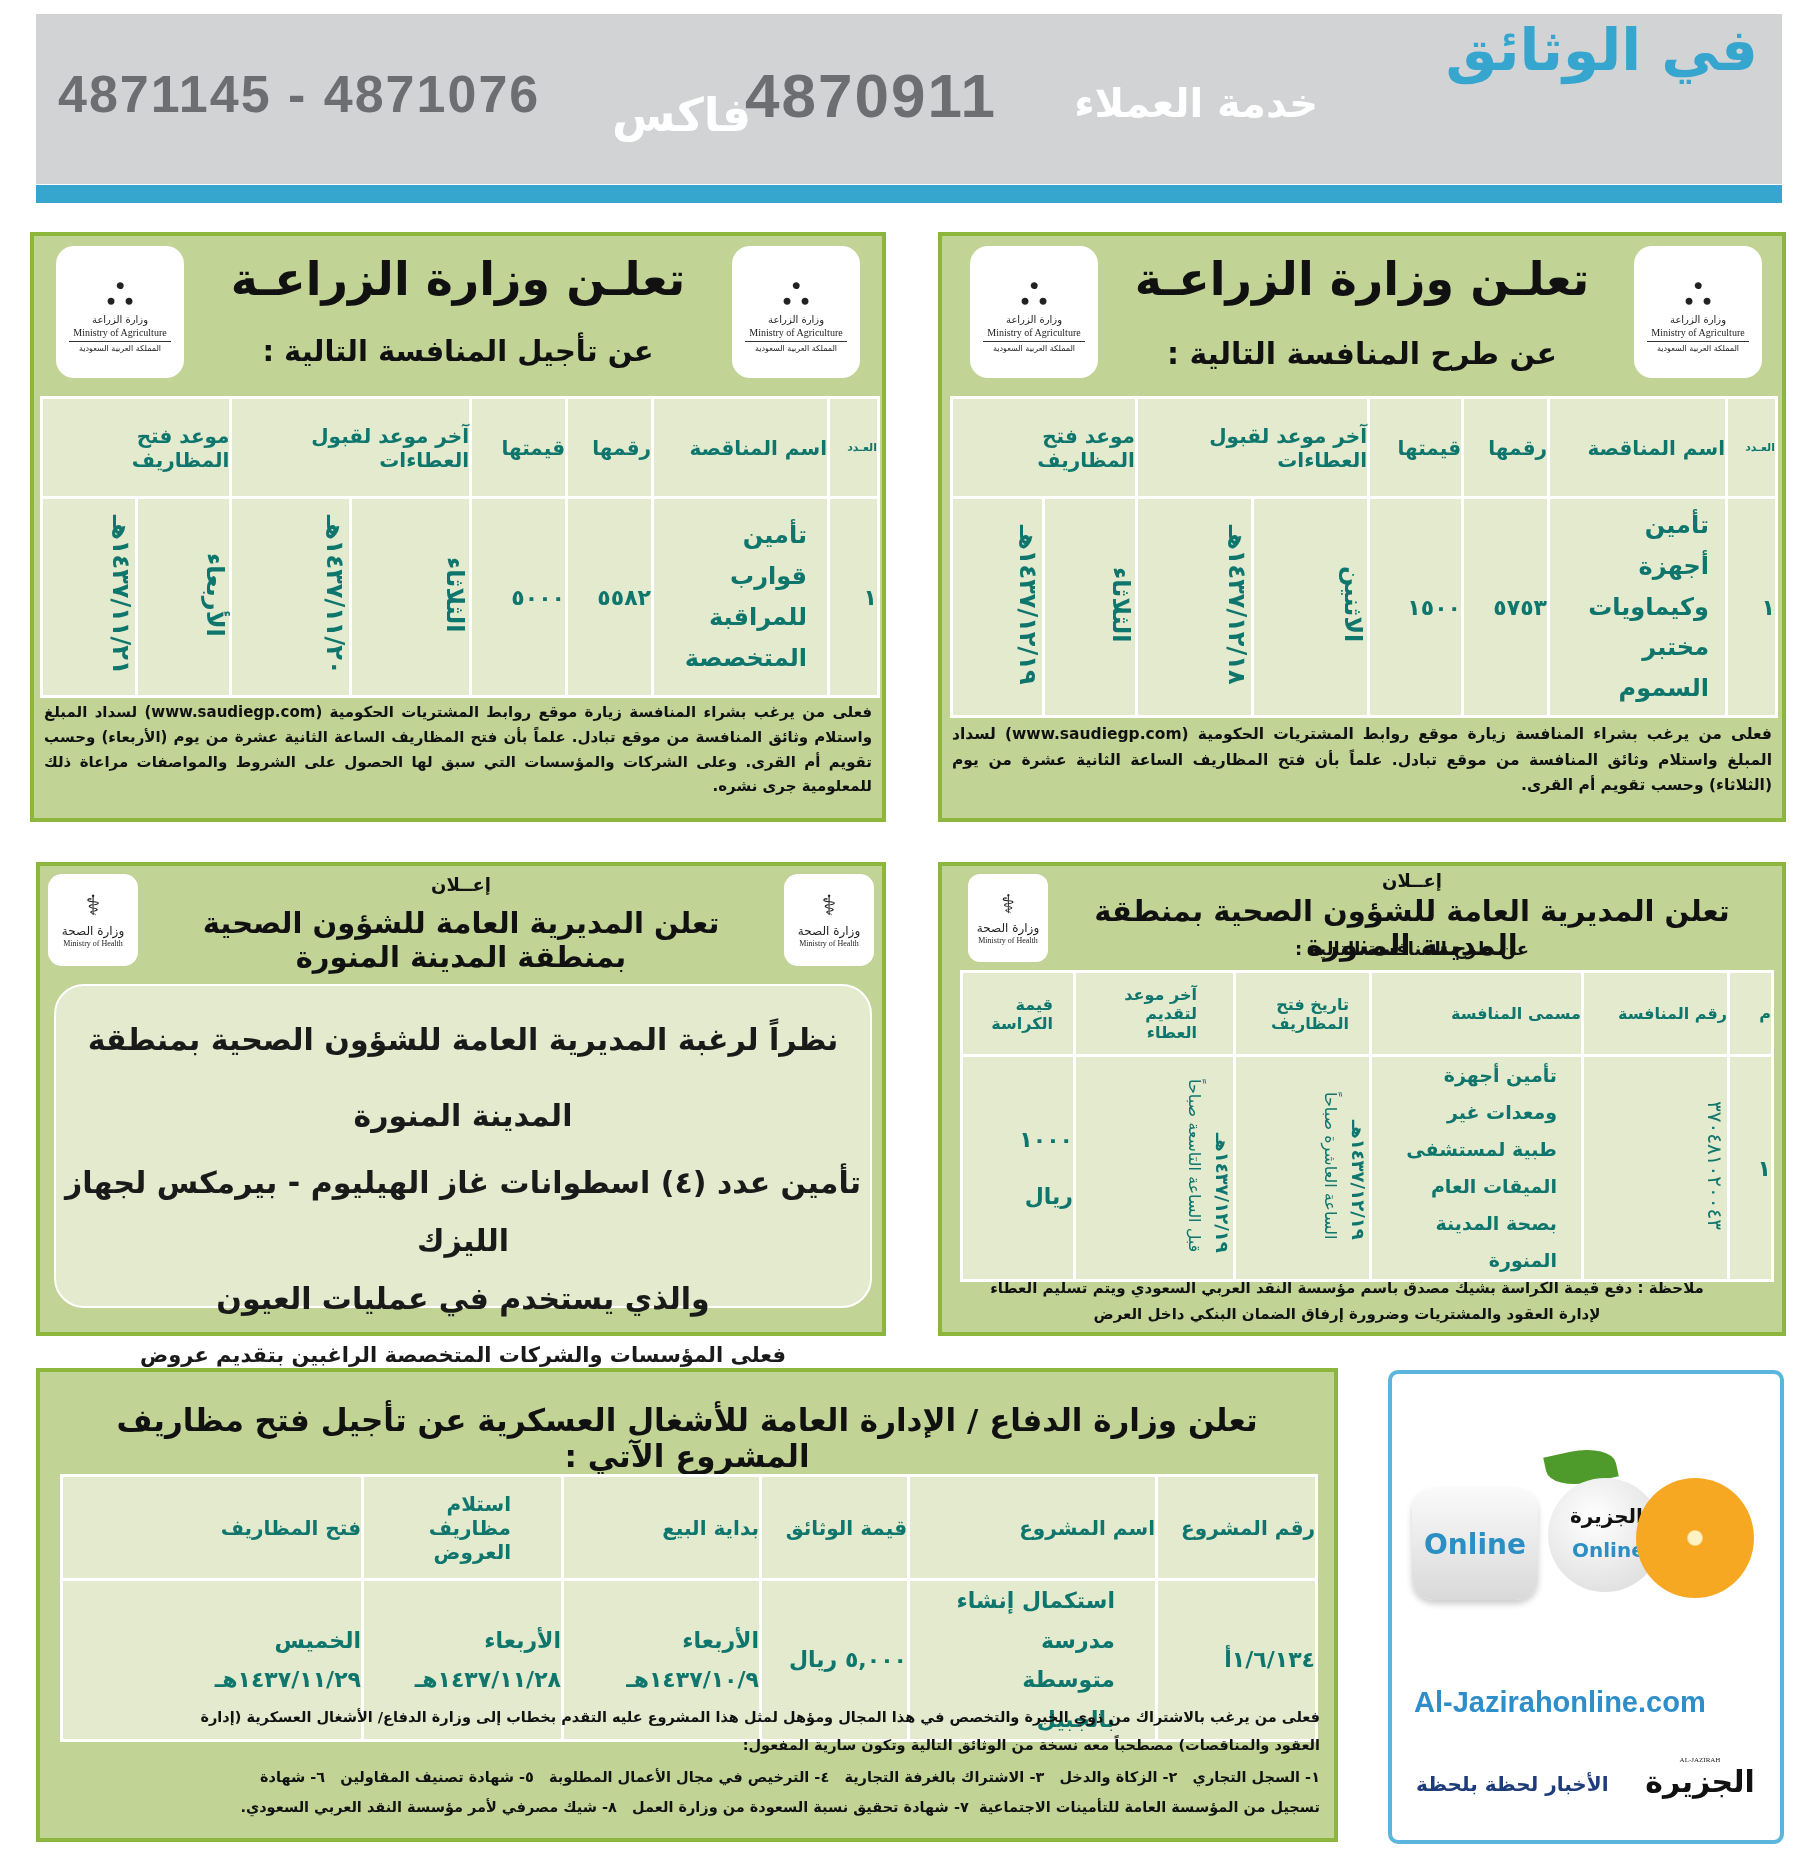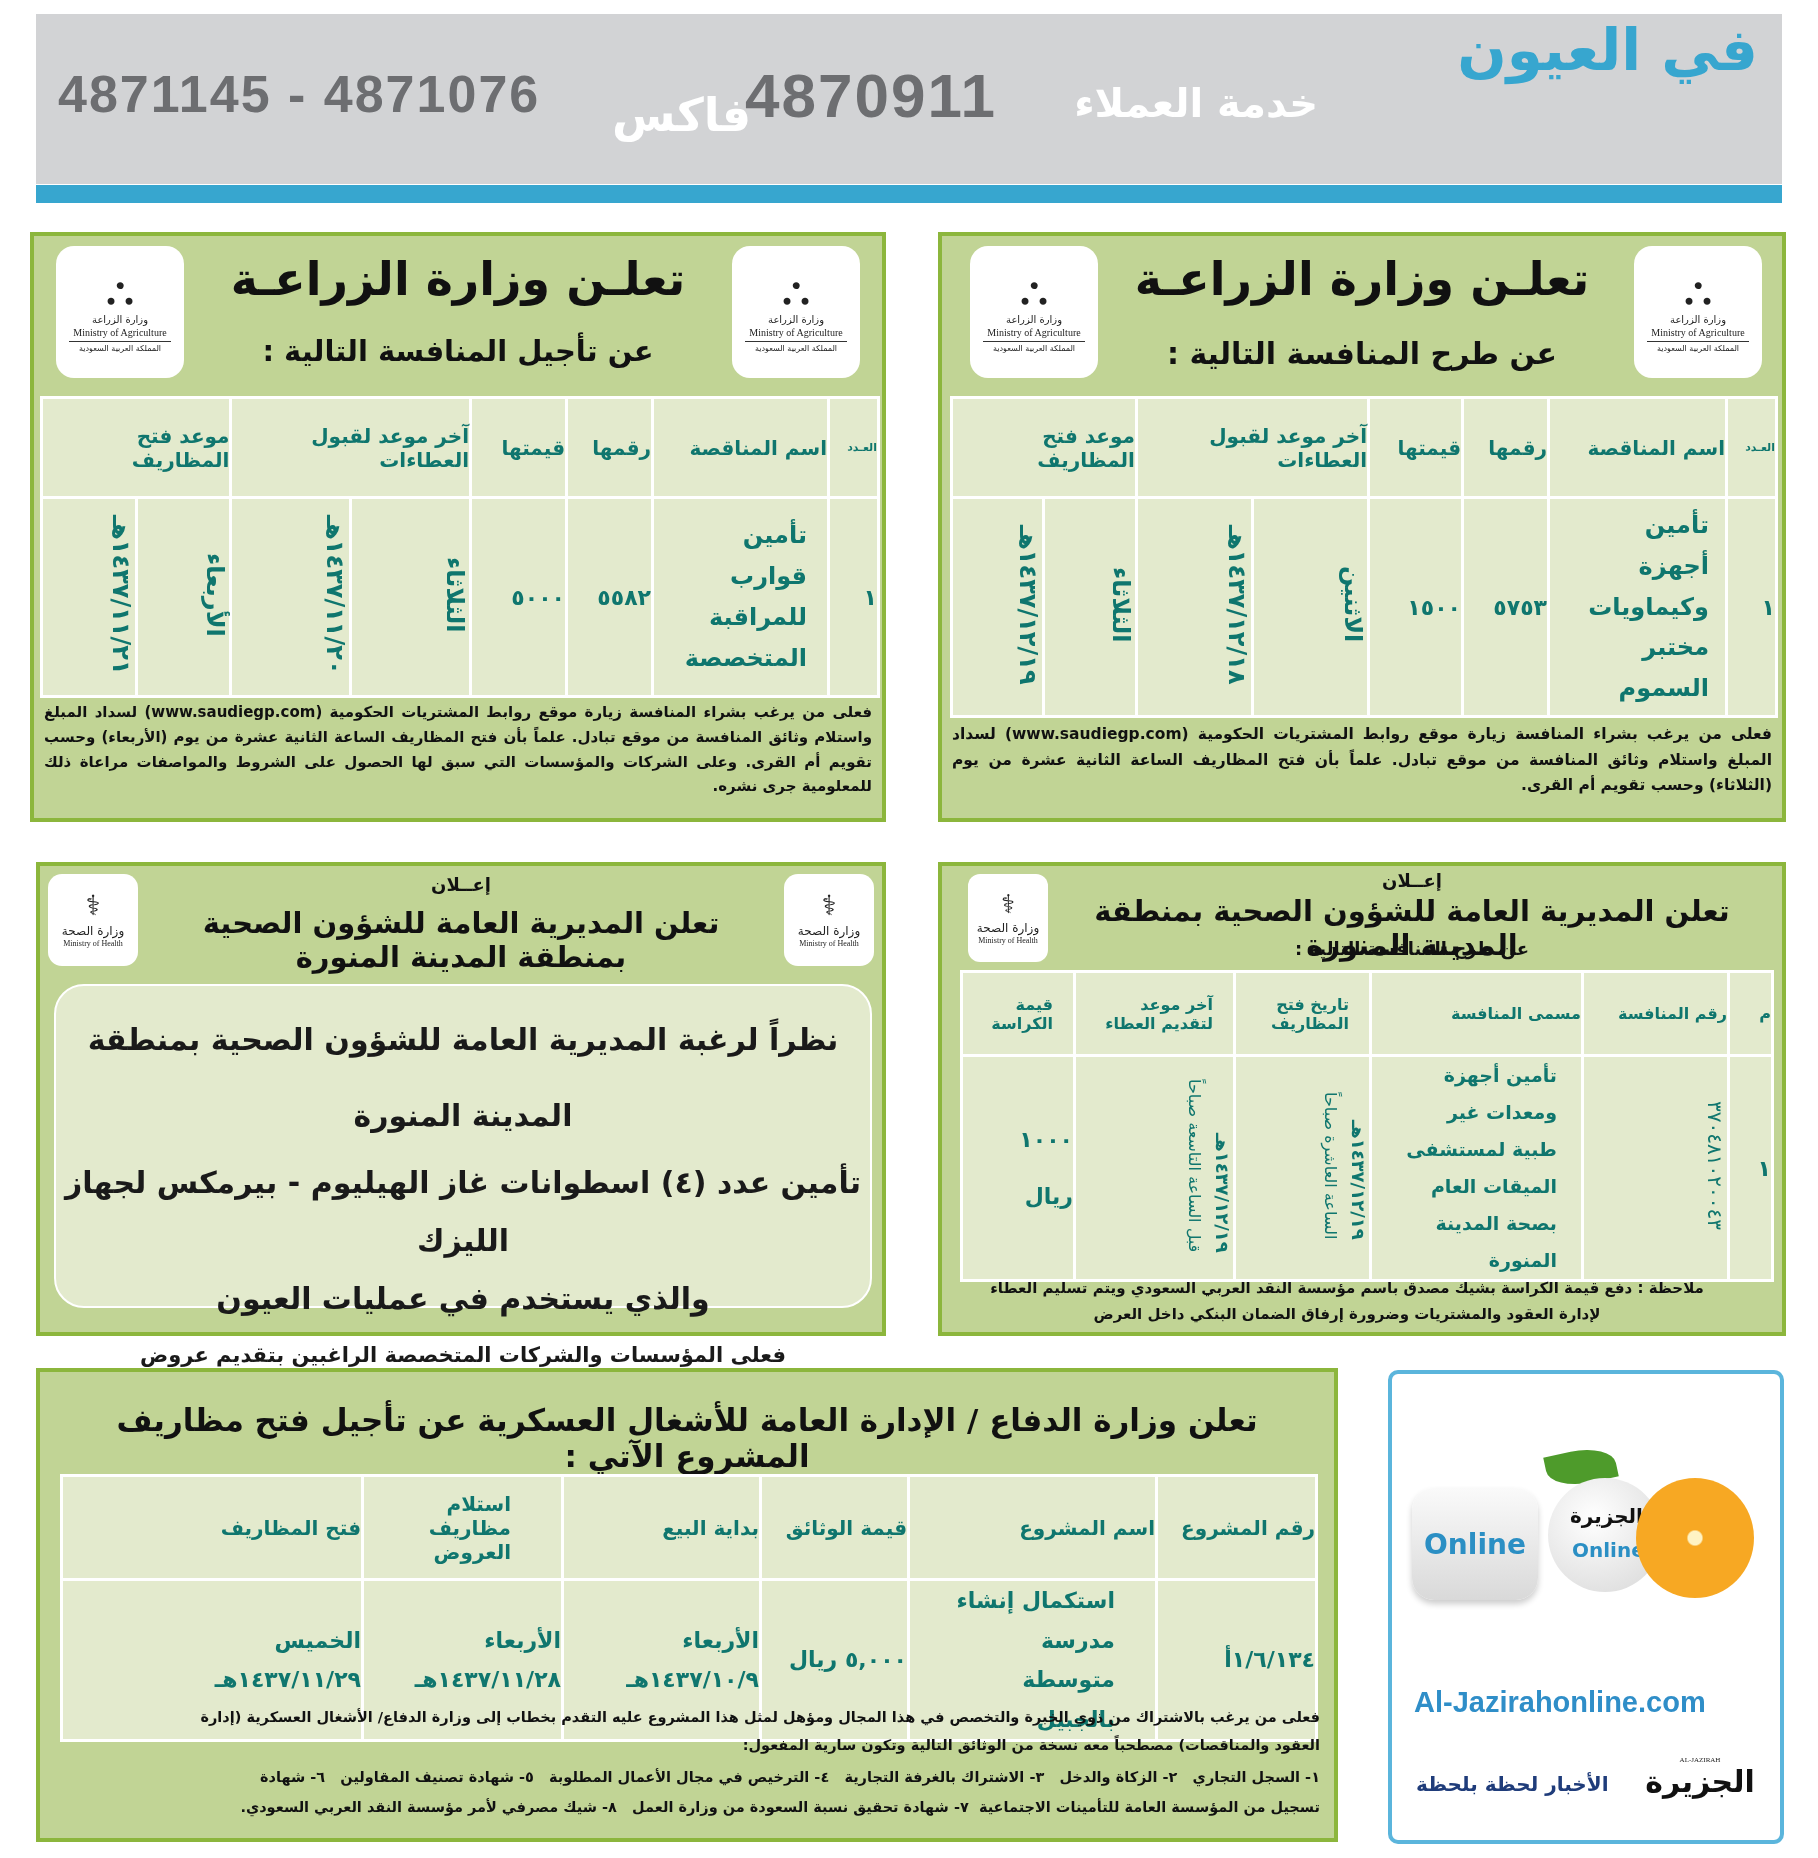--- a/index.html
+++ b/index.html
@@ -61,21 +61,21 @@
   .orange-white { position: absolute; border-radius: 50%; background: radial-gradient(circle at 40% 35%, #ffffff, #d7d7d7); }
   .orange-half { position: absolute; border-radius: 50%; background: radial-gradient(circle, #fff3c4 0 8%, #f7a823 10% 75%, #fde79b 78%, #e8e8e8 85%); }
   .leaf { position: absolute; background: #4e9b2b; border-radius: 0 60% 0 60%; }
 </style>
 </head>
 <body>
 
 <div class="abs banner"></div>
 <div class="abs banner-bar"></div>
 <div class="abs brand">
-  <span class="l2">في العيون</span>
+  <span class="l2">في الوثائق</span>
 </div>
 <div class="abs cs-label">خدمة العملاء</div>
 <div class="abs cs-num">4870911</div>
 <div class="abs fax-label">فاكس</div>
 <div class="abs fax-nums">4871145 - 4871076</div>
 
 <div class="abs ad" style="left:938px; top:232px; width:848px; height:590px;">
   <div class="logo-tile" style="right:20px; top:10px; width:128px; height:132px;">
     <span class="emblem">⛬</span>
     <span>وزارة الزراعة</span>
@@ -168,21 +168,21 @@
   <div class="ad-title" style="left:120px; right:20px; top:4px; font-size:18px;">إعــلان</div>
   <div class="ad-title" style="left:120px; right:20px; top:28px; font-size:29px;">تعلن المديرية العامة للشؤون الصحية بمنطقة المدينة المنورة</div>
   <div class="ad-title" style="left:120px; right:20px; top:72px; font-size:18px;">عن طرح المنافسة التالية :</div>
   <table class="grid" style="left:18px; top:104px; width:814px; height:300px;">
     <tbody>
         <tr style="height:84px;">
       <th style="width:44px; font-size:16px;">م</th>
       <th style="width:146px; font-size:16px;">رقم المنافسة</th>
       <th style="width:212px; font-size:16px;">مسمى المنافسة</th>
       <th style="width:136px; font-size:16px; padding:0 20px;">تاريخ فتح المظاريف</th>
-      <th style="width:160px; font-size:16px; padding:0 20px;">آخر موعد لتقديم العطاء</th>
+      <th style="width:160px; font-size:16px; padding:0 36px;">آخر موعد لتقديم العطاء</th>
       <th style="font-size:16px; padding:0 20px;">قيمة الكراسة</th>
     </tr>
     <tr>
       <td>١</td>
       <td><span class="vert" style="font-size:20px; font-weight:normal;">٣٧٠٤٨١٠٢٠٠٤٣</span></td>
       <td style="font-size:19px; line-height:1.95; padding:0 24px;">تأمين أجهزة ومعدات غير طبية لمستشفى الميقات العام بصحة المدينة المنورة</td>
       <td>
         <span class="vert" style="font-size:18px;">١٤٣٧/١٢/١٩هـ</span>
         <span class="vert" style="font-size:16px; font-weight:normal;">الساعة العاشرة صباحاً</span>
       </td>

